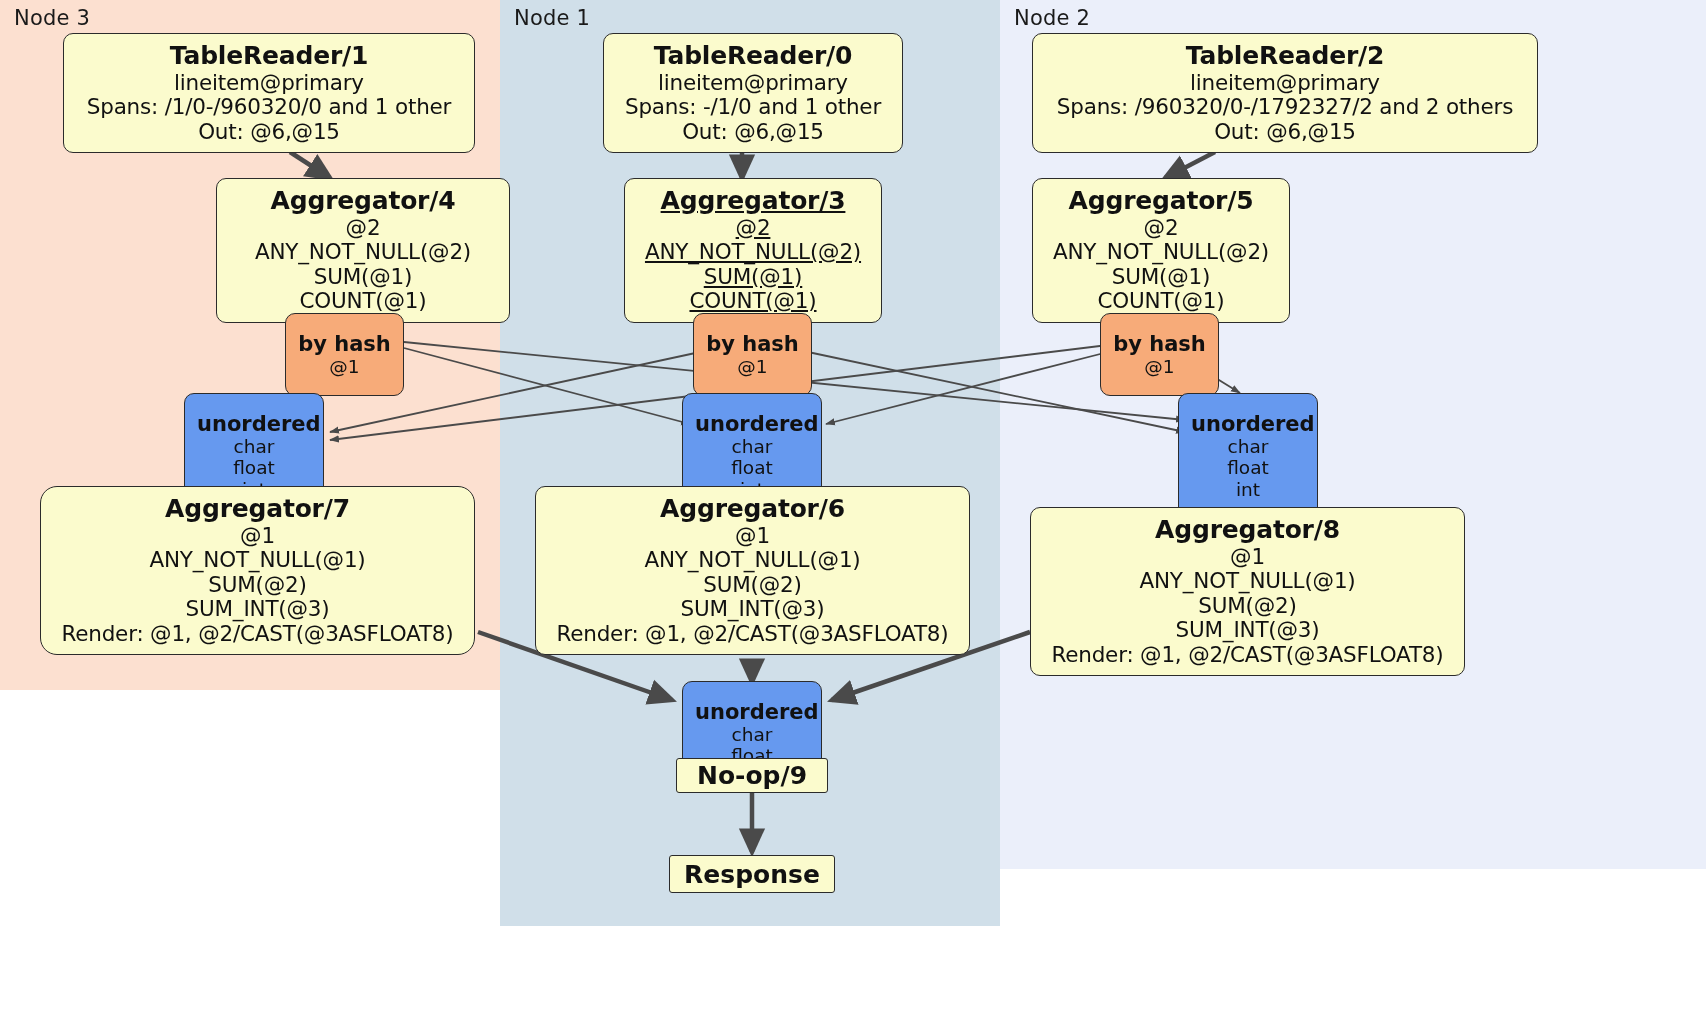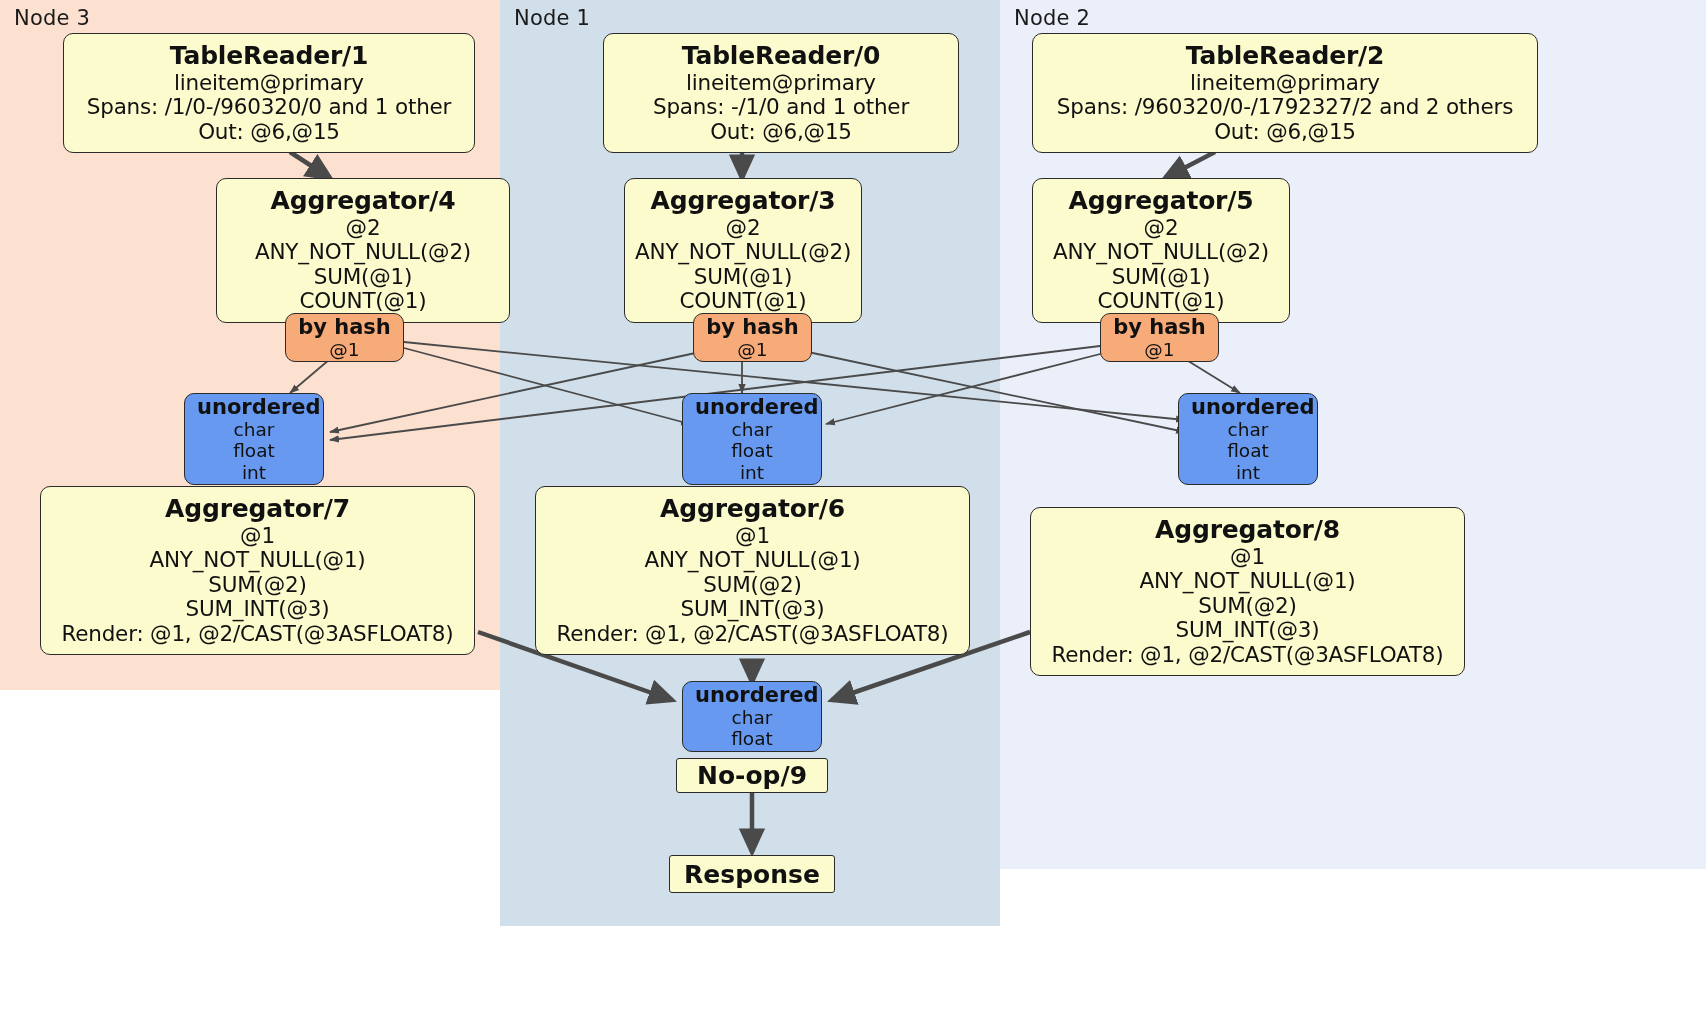--- a/index.html
+++ b/index.html
@@ -72,21 +72,21 @@
     letter-spacing: -0.2px;
   }
 
   .small-box {
     position: absolute;
     box-sizing: border-box;
     border: 1.6px solid #2b2b2b;
     border-radius: 10px;
     text-align: center;
     color: #111;
-    padding: 1px 12px;
+    padding: 18px 12px;
     line-height: 1.15;
   }
   .small-box .st {
     font-weight: bold;
     font-size: 21px;
     white-space: nowrap;
   }
   .small-box .sl {
     font-size: 18.5px;
     white-space: nowrap;
@@ -161,21 +161,21 @@
     </g>
   </svg>
 
   <div class="proc-box" style="left:63px; top:33px; width:412px;">
     <div class="proc-title">TableReader/1</div>
     <div class="proc-line">lineitem@primary</div>
     <div class="proc-line">Spans: /1/0-/960320/0 and 1 other</div>
     <div class="proc-line">Out: @6,@15</div>
   </div>
 
-  <div class="proc-box" style="left:603px; top:33px; width:356px;">
+  <div class="proc-box" style="left:603px; top:33px; width:300px;">
     <div class="proc-title">TableReader/0</div>
     <div class="proc-line">lineitem@primary</div>
     <div class="proc-line">Spans: -/1/0 and 1 other</div>
     <div class="proc-line">Out: @6,@15</div>
   </div>
 
   <div class="proc-box" style="left:1032px; top:33px; width:506px;">
     <div class="proc-title">TableReader/2</div>
     <div class="proc-line">lineitem@primary</div>
     <div class="proc-line">Spans: /960320/0-/1792327/2 and 2 others</div>
@@ -183,21 +183,21 @@
   </div>
 
   <div class="proc-box" style="left:216px; top:178px; width:294px;">
     <div class="proc-title">Aggregator/4</div>
     <div class="proc-line">@2</div>
     <div class="proc-line">ANY_NOT_NULL(@2)</div>
     <div class="proc-line">SUM(@1)</div>
     <div class="proc-line">COUNT(@1)</div>
   </div>
 
-  <div class="proc-box" style="left:624px; top:178px; width:238px;">
+  <div class="proc-box" style="left:624px; top:178px; width:258px;text-decoration:underline;">
     <div class="proc-title">Aggregator/3</div>
     <div class="proc-line">@2</div>
     <div class="proc-line">ANY_NOT_NULL(@2)</div>
     <div class="proc-line">SUM(@1)</div>
     <div class="proc-line">COUNT(@1)</div>
   </div>
 
   <div class="proc-box" style="left:1032px; top:178px; width:258px;">
     <div class="proc-title">Aggregator/5</div>
     <div class="proc-line">@2</div>
@@ -235,21 +235,21 @@
     <div class="sl">int</div>
   </div>
 
   <div class="small-box stream-box" style="left:1178px; top:393px; width:140px;">
     <div class="st">unordered</div>
     <div class="sl">char</div>
     <div class="sl">float</div>
     <div class="sl">int</div>
   </div>
 
-  <div class="proc-box" style="left:40px; top:486px; width:435px;">
+  <div class="proc-box" style="left:40px; top:486px; width:435px;border-radius:17px;">
     <div class="proc-title">Aggregator/7</div>
     <div class="proc-line">@1</div>
     <div class="proc-line">ANY_NOT_NULL(@1)</div>
     <div class="proc-line">SUM(@2)</div>
     <div class="proc-line">SUM_INT(@3)</div>
     <div class="proc-line">Render: @1, @2/CAST(@3ASFLOAT8)</div>
   </div>
 
   <div class="proc-box" style="left:535px; top:486px; width:435px;">
     <div class="proc-title">Aggregator/6</div>

